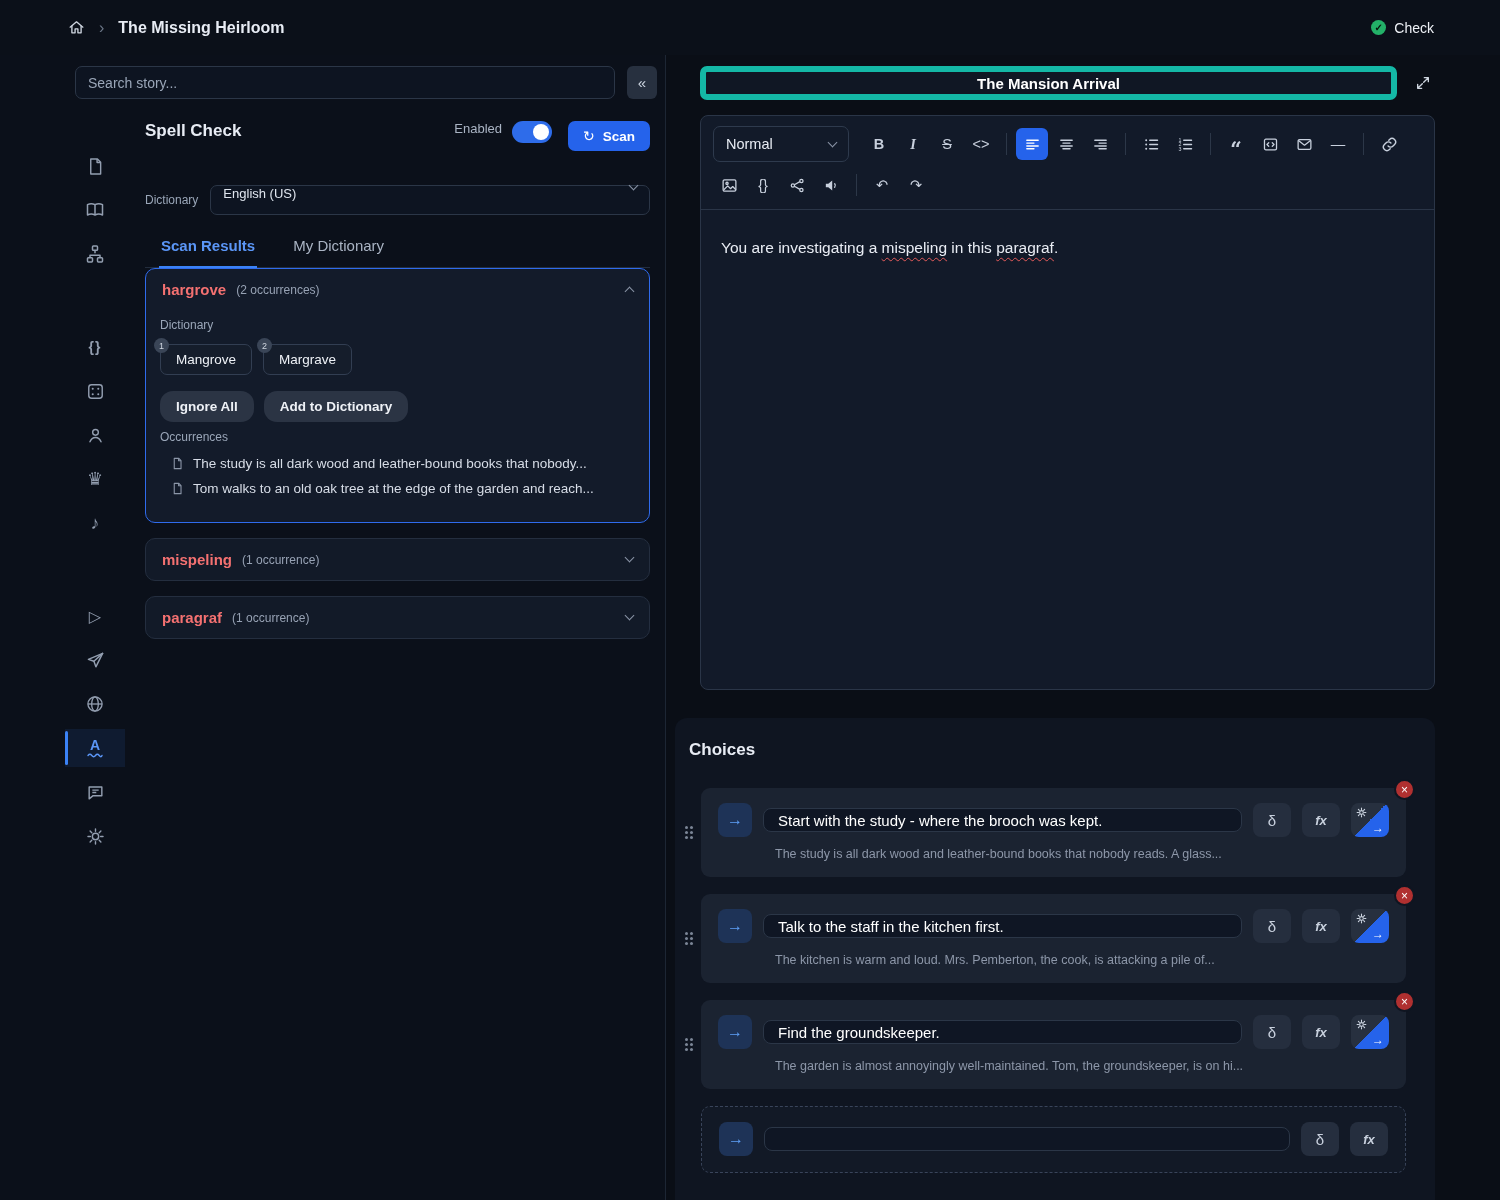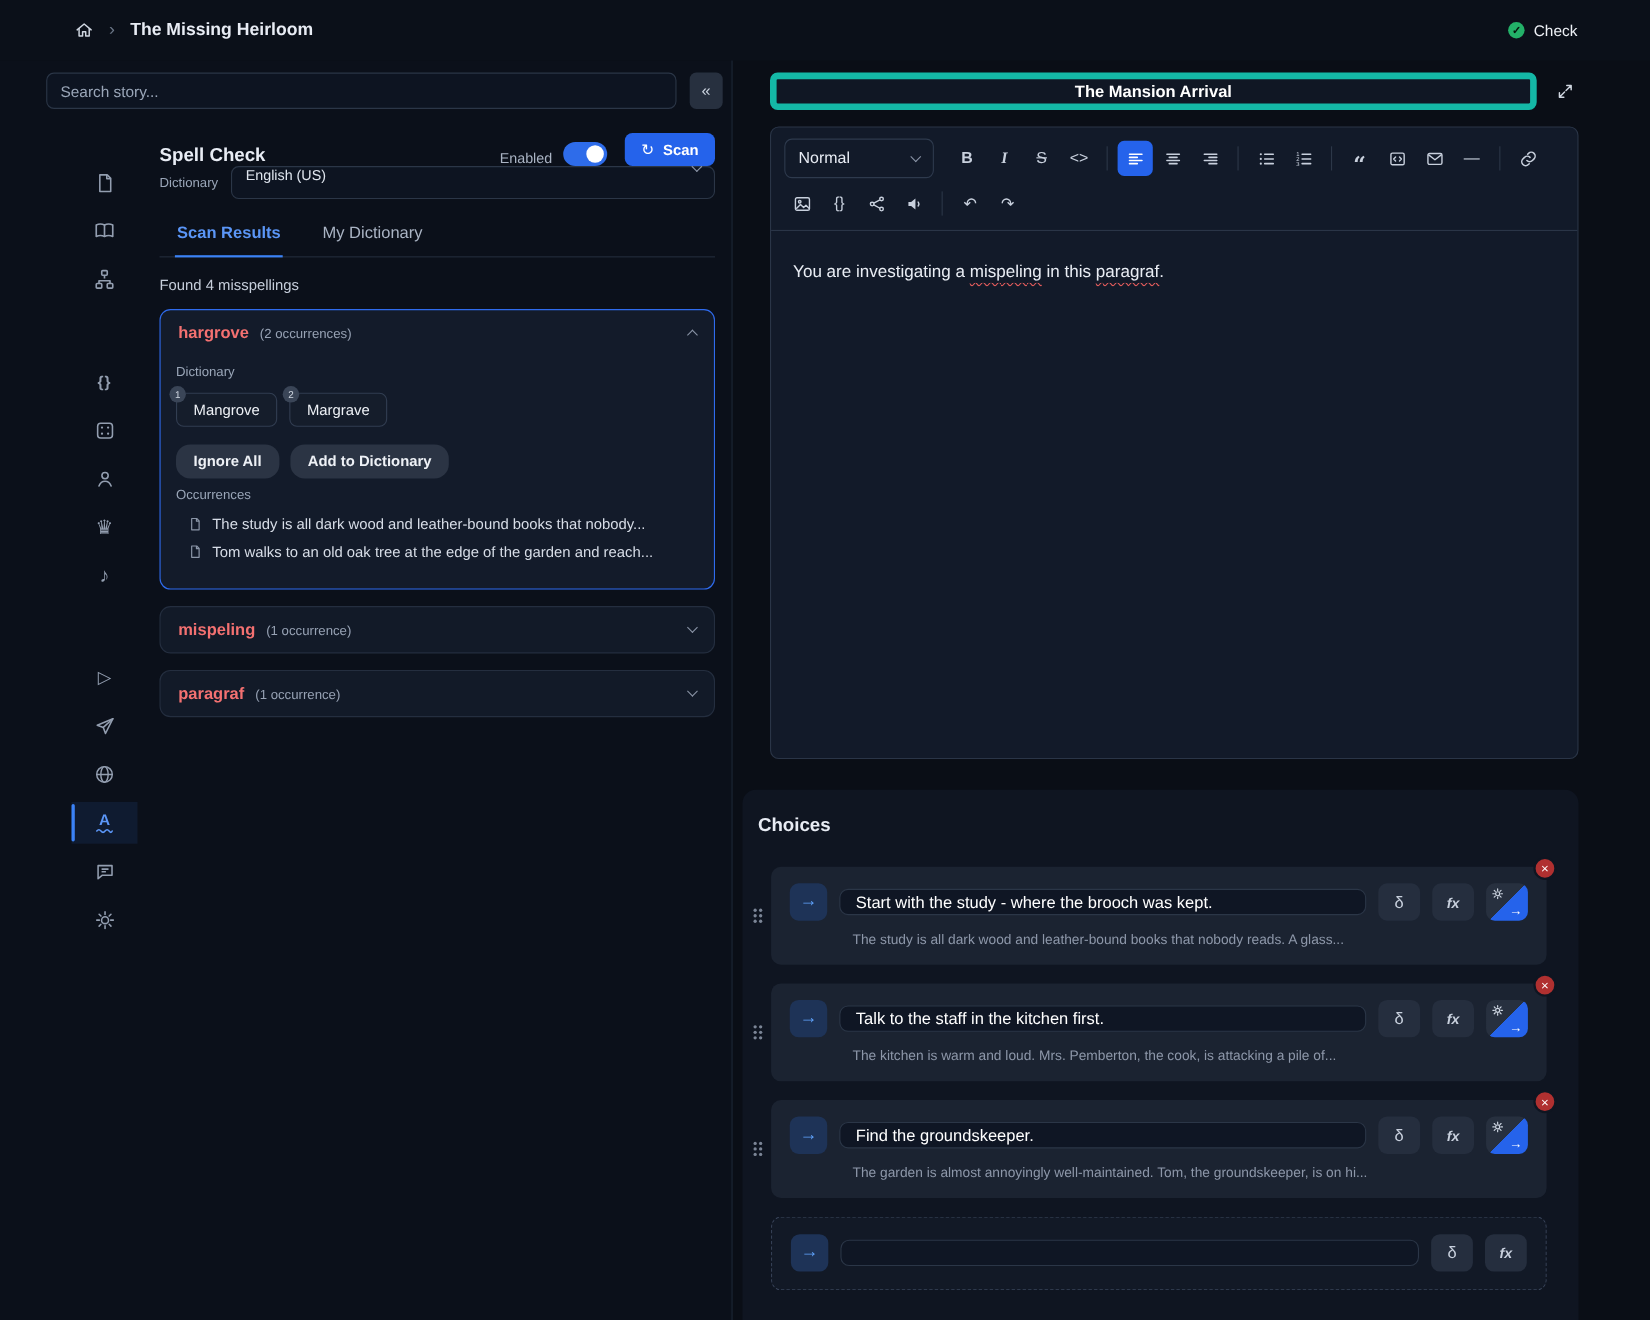--- a/index.html
+++ b/index.html
@@ -14,42 +14,42 @@
   .crumb-sep{color:#6b7687;margin:0 14px;font-size:16px;}
   .doc-title{font-size:16px;font-weight:700;}
   .spacer{flex:1;}
   .saved-dot{width:15px;height:15px;border-radius:50%;background:#23b168;color:#06120b;font-size:10px;font-weight:700;display:flex;align-items:center;justify-content:center;margin-right:8px;font-style:normal;}
   .saved-label{font-size:14px;color:#eef1f6;}
 
   .main{display:flex;height:1145px;}
 
   
   .left{width:666px;border-right:1px solid #1d2634;display:flex;flex-direction:column;background:#0b101a;}
-  .left-top{display:flex;gap:12px;padding:11px 8px 8px 42px;align-items:center;}
+  .left-top{display:flex;gap:12px;padding:11px 8px 8px 75px;align-items:center;}
   .search{flex:1;height:33px;background:#0d1421;border:1px solid #2b3647;border-radius:7px;color:#e8ecf4;font-size:14px;padding:0 12px;}
   .search::placeholder{color:#9aa6b8;}
   .collapse{width:30px;height:33px;background:#27303f;border-radius:6px;color:#cdd5e1;font-size:15px;}
   .left-body{display:flex;flex:1;min-height:0;}
 
   .rail{width:60px;margin-left:65px;padding-top:40px;display:flex;flex-direction:column;}
   .rail-item{height:38px;display:flex;align-items:center;justify-content:center;color:#939eb0;position:relative;font-size:16px;}
   .rail-item+.rail-item{margin-top:6px;}
   .rail-item.gap{margin-top:55px;}
   .rail-item.active{color:#5b96f7;background:rgba(59,130,246,.10);}
   .rail-item.active::before{content:"";position:absolute;left:0;top:2px;bottom:2px;width:3px;background:#3b82f6;border-radius:2px;}
   .glyph-braces{font-size:14px;font-weight:700;letter-spacing:1px;}
   .glyph-crown{font-size:18px;}
   .glyph-music{font-size:18px;}
   .glyph-play{font-size:16px;}
   .sc-a{display:flex;flex-direction:column;align-items:center;line-height:1;}
   .sc-a b{font-size:14px;font-weight:700;}
 
   
   .panel{flex:1;padding:14px 15px 0 20px;min-width:0;}
-  .panel-head{display:flex;align-items:flex-end;margin-bottom:0;}
+  .panel-head{display:flex;align-items:flex-start;margin-bottom:34px;}
   .panel-head h2{font-size:17px;font-weight:700;flex:1;}
   .enabled{font-size:13px;color:#aab4c4;margin-right:10px;}
   .toggle{width:40px;height:22px;border-radius:11px;background:#2e6cea;display:inline-flex;align-items:center;padding:3px;margin-right:16px;}
   .knob{width:16px;height:16px;border-radius:50%;background:#fff;margin-left:auto;}
   .scan-btn{background:#2563eb;border-radius:7px;height:30px;padding:0 15px;display:flex;align-items:center;gap:8px;font-size:13.5px;font-weight:700;color:#fff;}
   .scan-btn i{font-style:normal;font-size:14px;font-weight:400;}
   .dict-row{display:flex;align-items:center;gap:12px;margin-bottom:14px;}
   .dict-row label{font-size:12px;color:#9aa6b8;}
   .select{flex:1;height:30px;border:1px solid #2b3647;background:#0d1421;border-radius:7px;display:flex;padding:0 12px;font-size:13px;color:#dfe5ee;}
   .select .chev{margin-left:auto;}
@@ -247,21 +247,20 @@
             <span>English (US)</span>
             <i class="chev down"></i>
           </div>
         </div>
 
         <div class="tabs">
           <span class="tab active">Scan Results</span>
           <span class="tab">My Dictionary</span>
         </div>
 
-        <p class="summary">Found 4 misspellings</p>
 
         <div class="result expanded">
           <button class="result-head">
             <span class="word">hargrove</span>
             <span class="count">(2 occurrences)</span>
             <i class="chev up"></i>
           </button>
           <div class="result-body">
             <p class="lbl">Dictionary</p>
             <div class="sugg-row">

